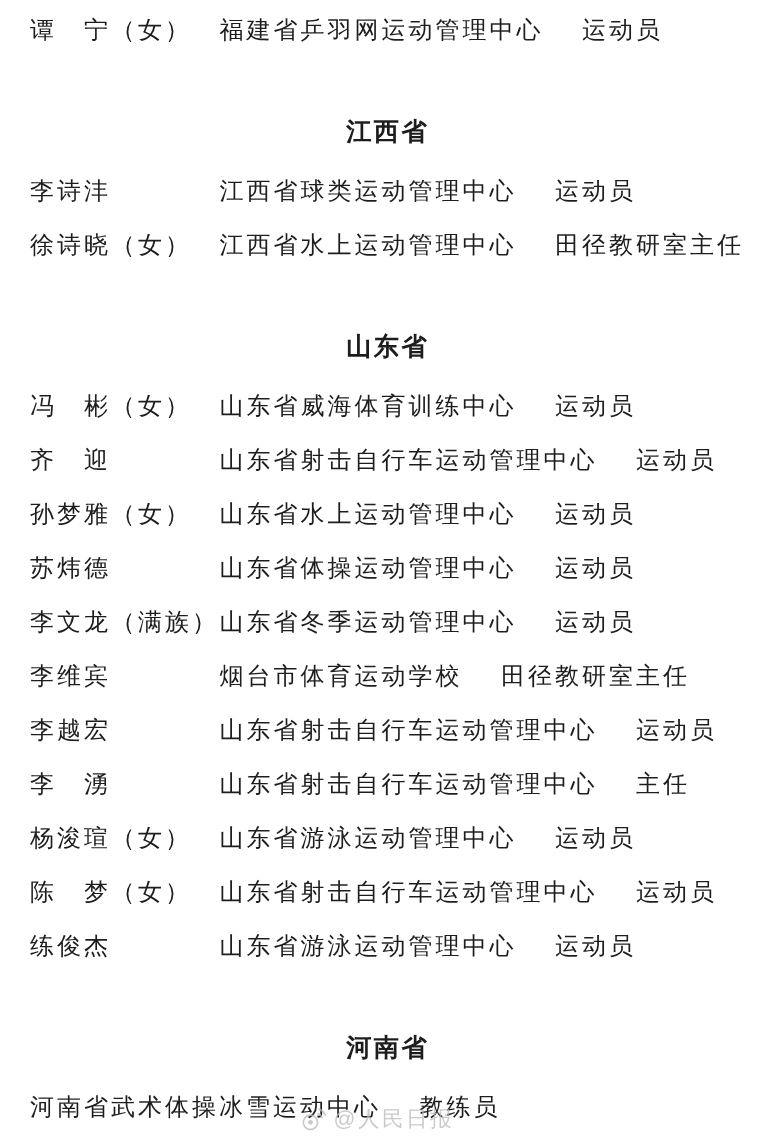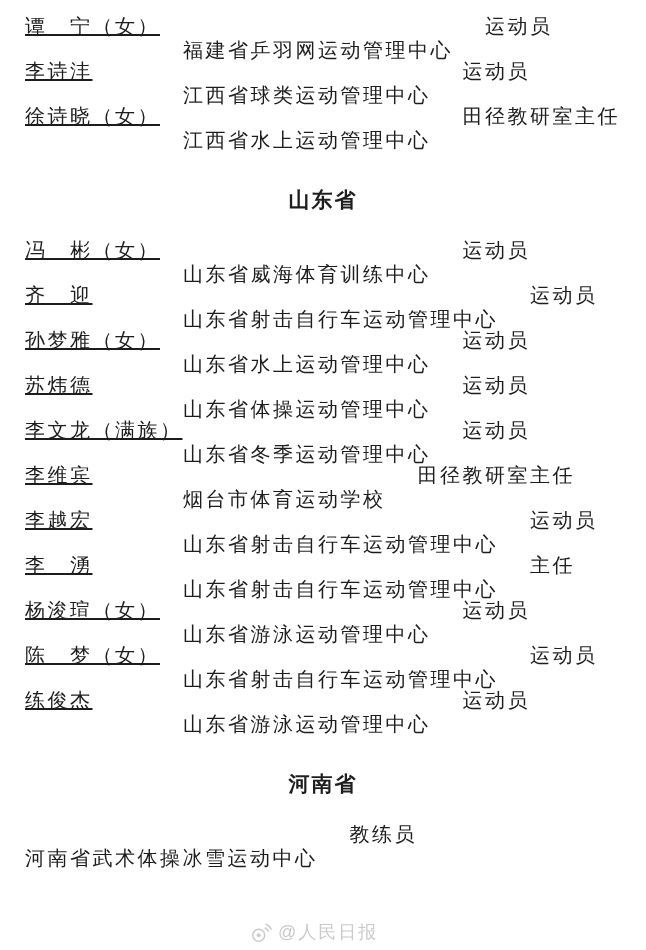--- a/index.html
+++ b/index.html
@@ -26,25 +26,23 @@
     line-height: 26px;
     margin-bottom: 19px;
     font-size: 20px;
     letter-spacing: 2.5px;
     white-space: nowrap;
   }
   .name {
     flex: 0 0 158px;
     width: 158px;
     overflow: visible;
-    text-decoration: underline;
   }
   .org {
     flex: 0 0 auto;
-    margin-top: 24px;
   }
   .role {
     margin-left: 32px;
     flex: 0 0 auto;
   }
   .section {
     text-align: center;
     font-weight: 700;
     font-size: 21px;
     letter-spacing: 2px;
@@ -74,20 +72,23 @@
 </head>
 <body>
 
 <div class="doc">
   <div class="row">
     <span class="name">谭　宁（女）</span>
     <span class="org">福建省乒羽网运动管理中心</span>
     <span class="role">运动员</span>
   </div>
 
+  <div class="section">
+    <span>江西省</span>
+  </div>
 
   <div class="row">
     <span class="name">李诗沣</span>
     <span class="org">江西省球类运动管理中心</span>
     <span class="role">运动员</span>
   </div>
 
   <div class="row">
     <span class="name">徐诗晓（女）</span>
     <span class="org">江西省水上运动管理中心</span>

